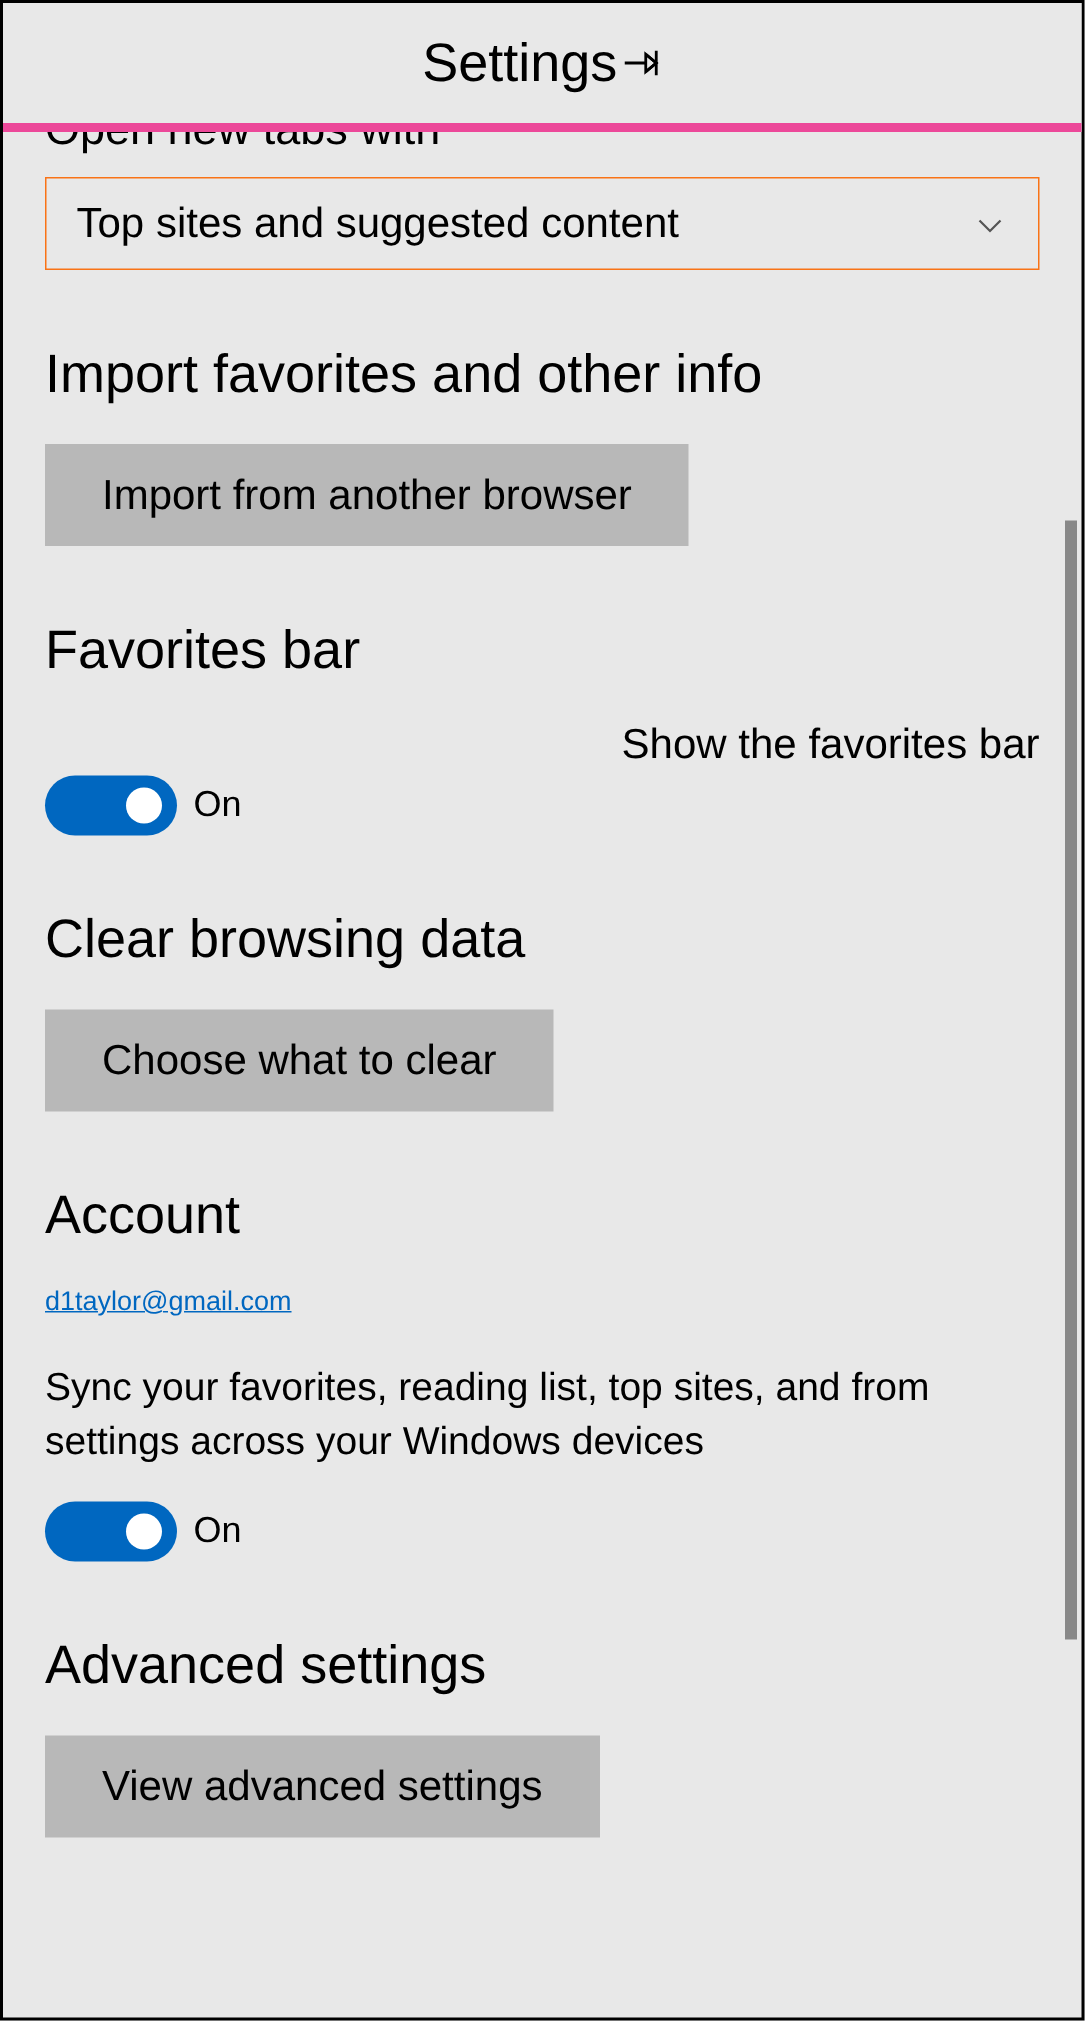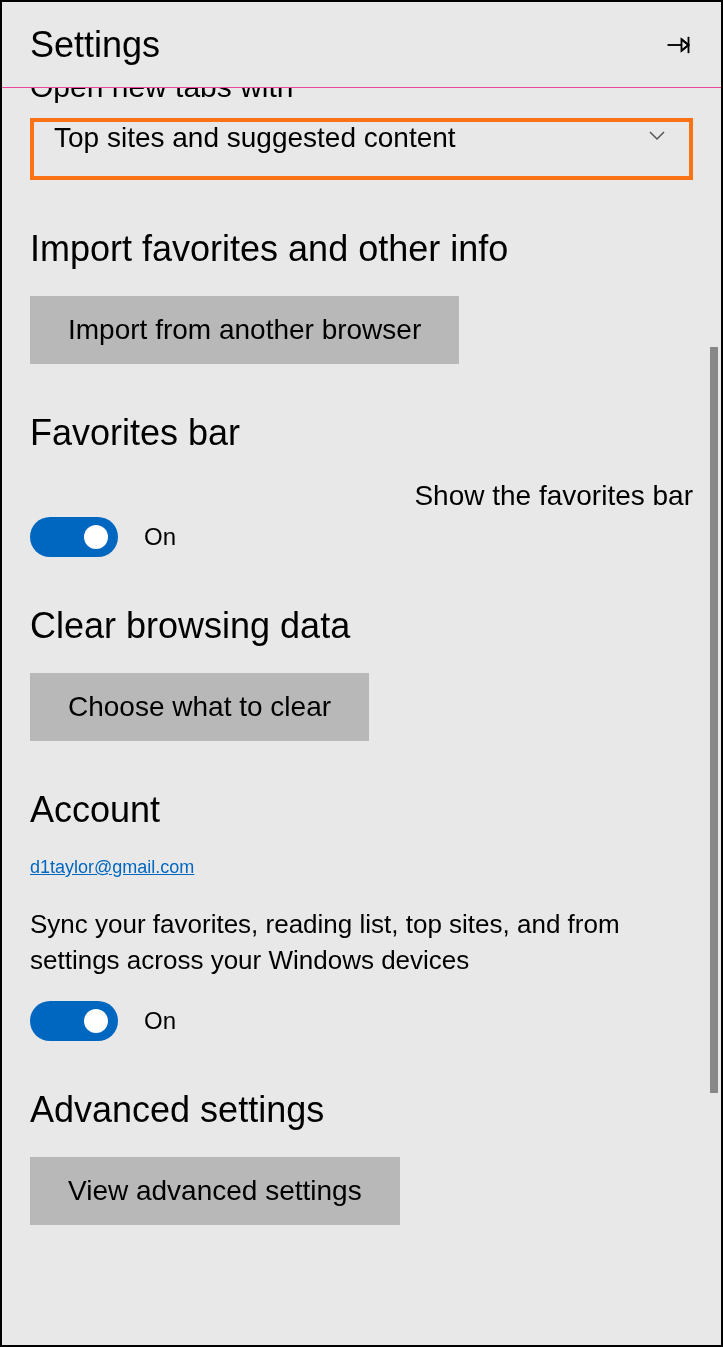--- a/index.html
+++ b/index.html
@@ -11,23 +11,23 @@
     font-family: "Segoe UI", Arial, sans-serif;
     color: #000;
     border: 2px solid #000;
     position: relative;
     overflow: hidden;
   }
   .header {
     height: 86px;
     display: flex;
     align-items: center;
-    justify-content: space-between;
+    justify-content: center;
     padding: 0 28px;
-    border-bottom: 1px solid #ec4899;
+    border-bottom: 6px solid #ec4899;
     background: #e8e8e8;
     position: relative;
     z-index: 2;
   }
   .header-title {
     font-size: 36px;
     font-weight: 400;
   }
   .pin-icon {
     width: 30px;
@@ -45,23 +45,24 @@
   .cut-off-label {
     font-size: 30px;
     color: #000;
     margin-top: -18px;
     margin-bottom: 14px;
     white-space: nowrap;
   }
   .dropdown {
     width: 100%;
     height: 62px;
-    border: 4px solid #f97316;
+    border: 1px solid #f97316;
     background: #e8e8e8;
     display: flex;
+    align-items: center;
     justify-content: space-between;
     padding: 0 20px;
     font-size: 28px;
     cursor: pointer;
   }
   .chevron {
     width: 24px;
     height: 24px;
   }
   h2.section-heading {
@@ -81,21 +82,21 @@
     border: none;
     font-size: 28px;
     padding: 18px 38px;
     font-family: inherit;
     cursor: pointer;
     text-align: left;
   }
   .toggle-row {
     display: flex;
     align-items: center;
-    gap: 26px;
+    gap: 11px;
   }
   .toggle {
     width: 88px;
     height: 40px;
     border-radius: 20px;
     background: #0067c0;
     position: relative;
     cursor: pointer;
   }
   .toggle-knob {

